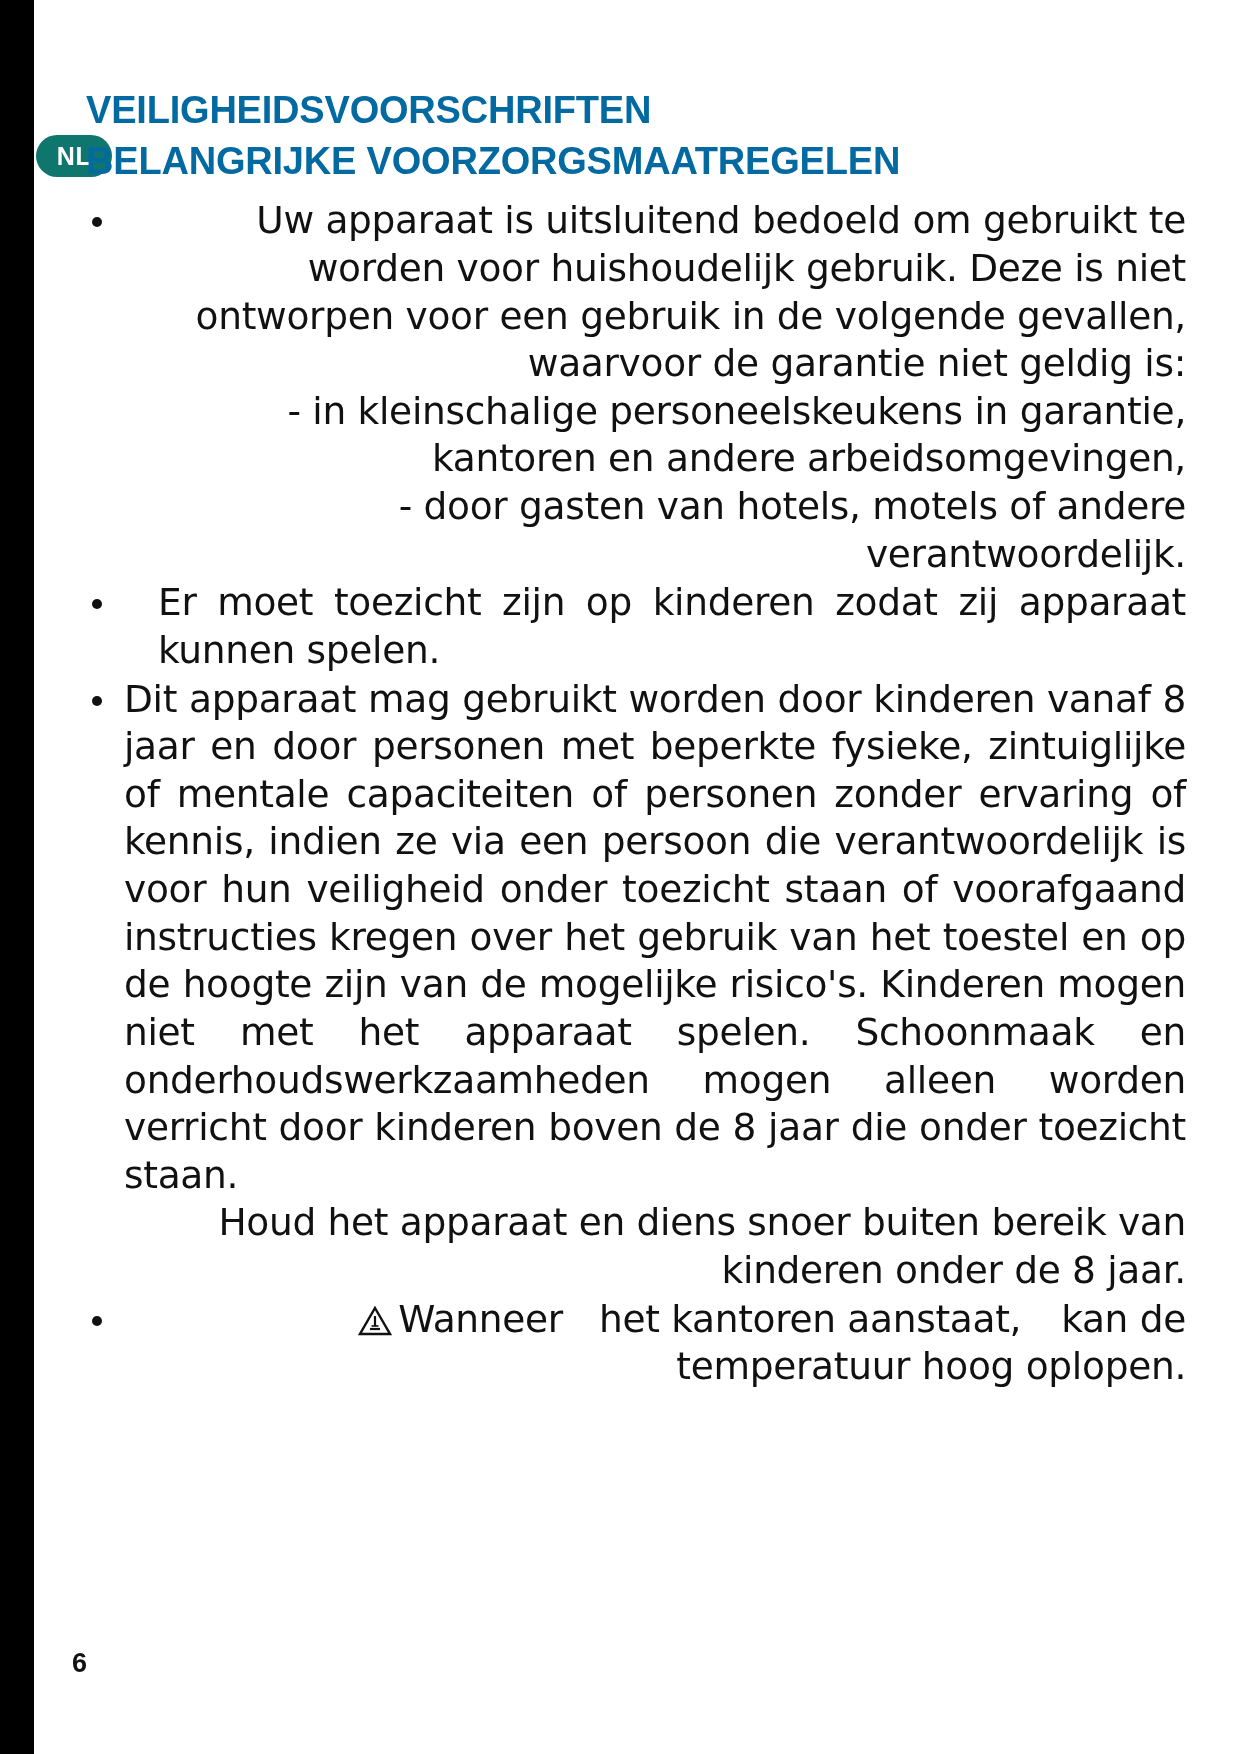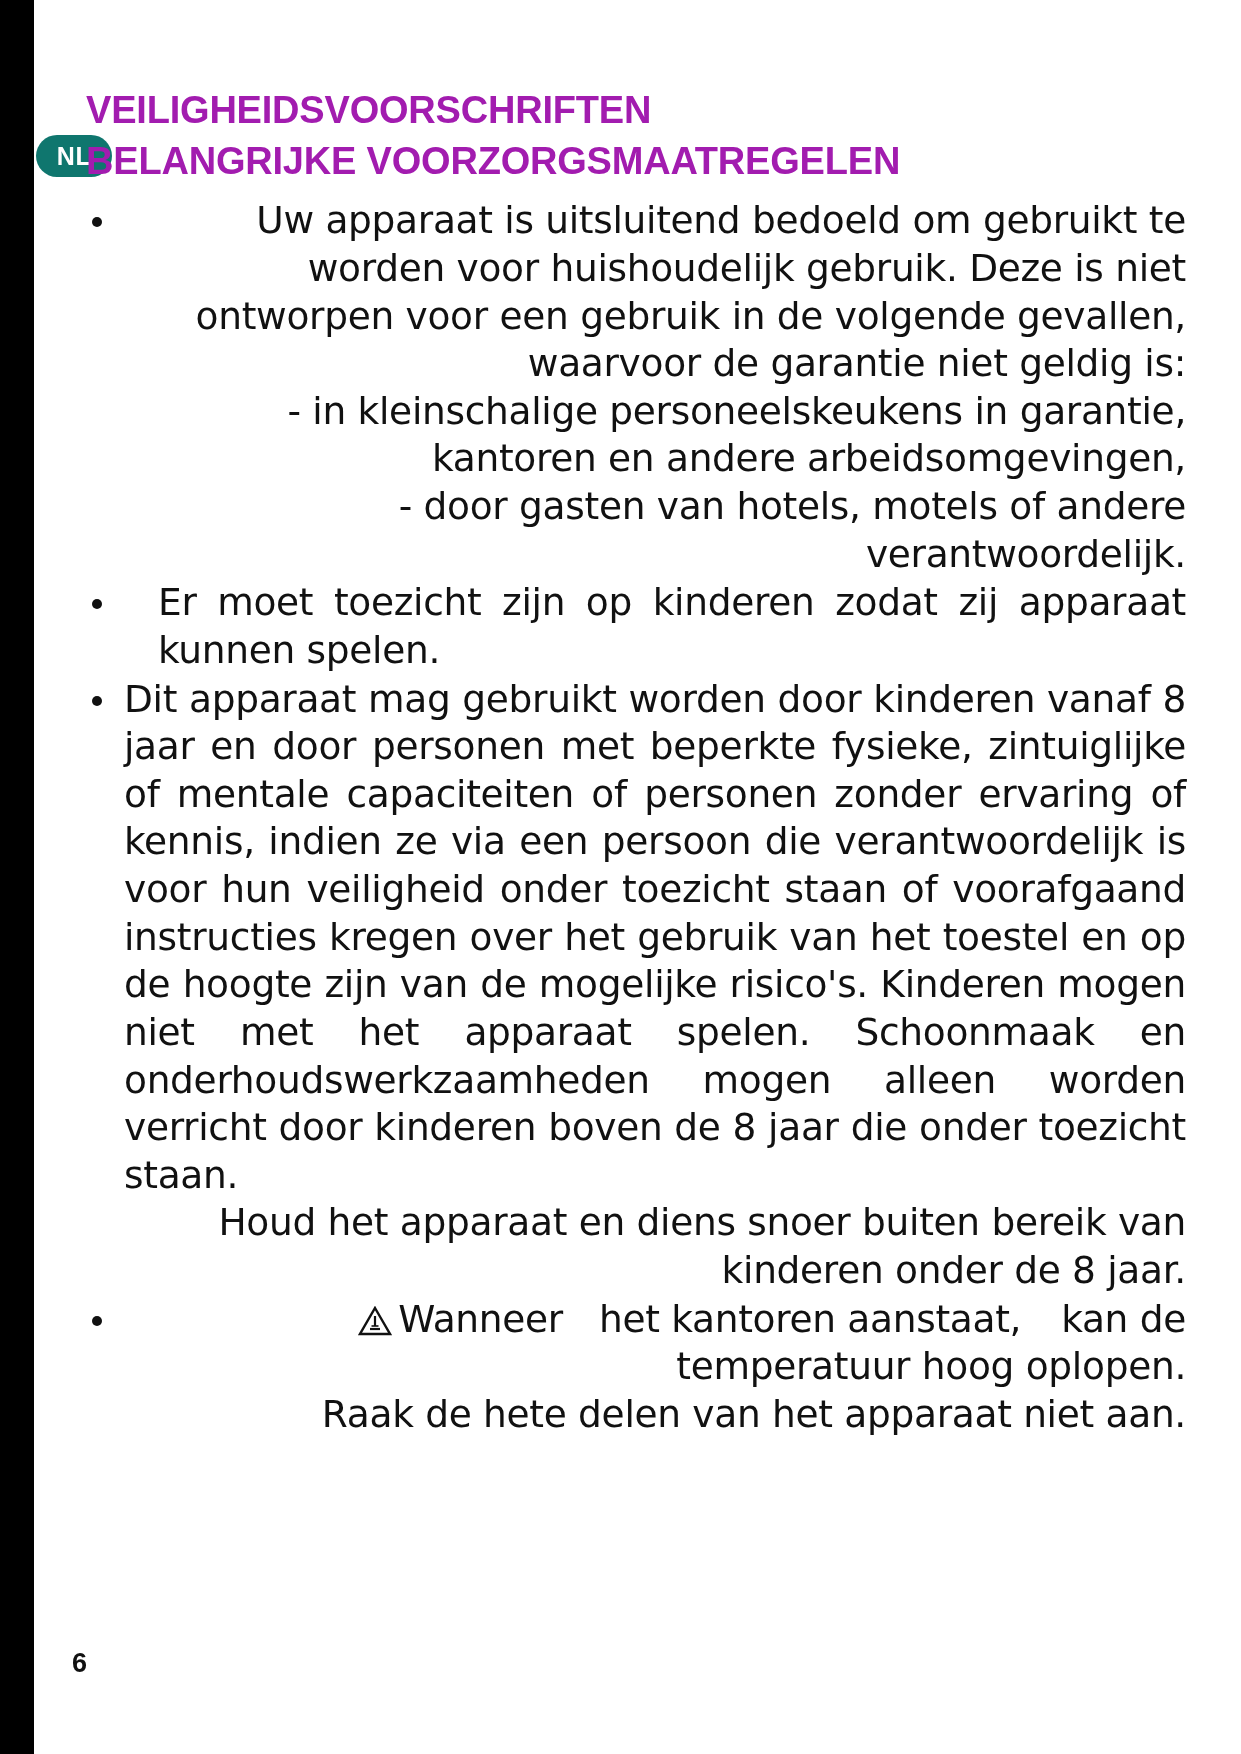--- a/index.html
+++ b/index.html
@@ -69,21 +69,21 @@
   }
 
   h1.title {
     margin: 0;
     padding: 0;
     font-family: "Liberation Sans", sans-serif;
     font-size: 38px;
     font-weight: bold;
     line-height: 1.28;
     letter-spacing: -0.2px;
-    color: #a21caf;
+    color: #0369a1;
   }
   h1.title .line {
     display: block;
   }
   h1.title .line.second {
     margin-top: 2px;
   }
 
   .body-text {
     margin-top: 12px;
@@ -183,21 +183,20 @@
       </div>
 
       <div class="bullet-item">
         <span class="dot"></span>
         <p class="para"><span class="warn-icon"><svg width="34" height="30" viewBox="0 0 34 30">
                 <polygon points="17,2 32,28 2,28" fill="none" stroke="#111111" stroke-width="2.4"></polygon>
                 <line x1="17" y1="10" x2="17" y2="20" stroke="#111111" stroke-width="2.2"></line>
                 <line x1="12" y1="23" x2="22" y2="23" stroke="#111111" stroke-width="2.2"></line>
                 <line x1="13.5" y1="20" x2="20.5" y2="20" stroke="#111111" stroke-width="1.6"></line>
               </svg></span><span>Wanneer</span><span class="gap-1"></span><span>het kantoren aanstaat,</span><span class="gap-2"></span><span>kan de temperatuur hoog oplopen.</span></p>
-        <p class="para indent-first">Raak de hete delen van het apparaat niet aan.</p>
       </div>
 
     </div>
   </div>
 
   <div class="page-number">6</div>
 
 </div>
 
 </body></html>

